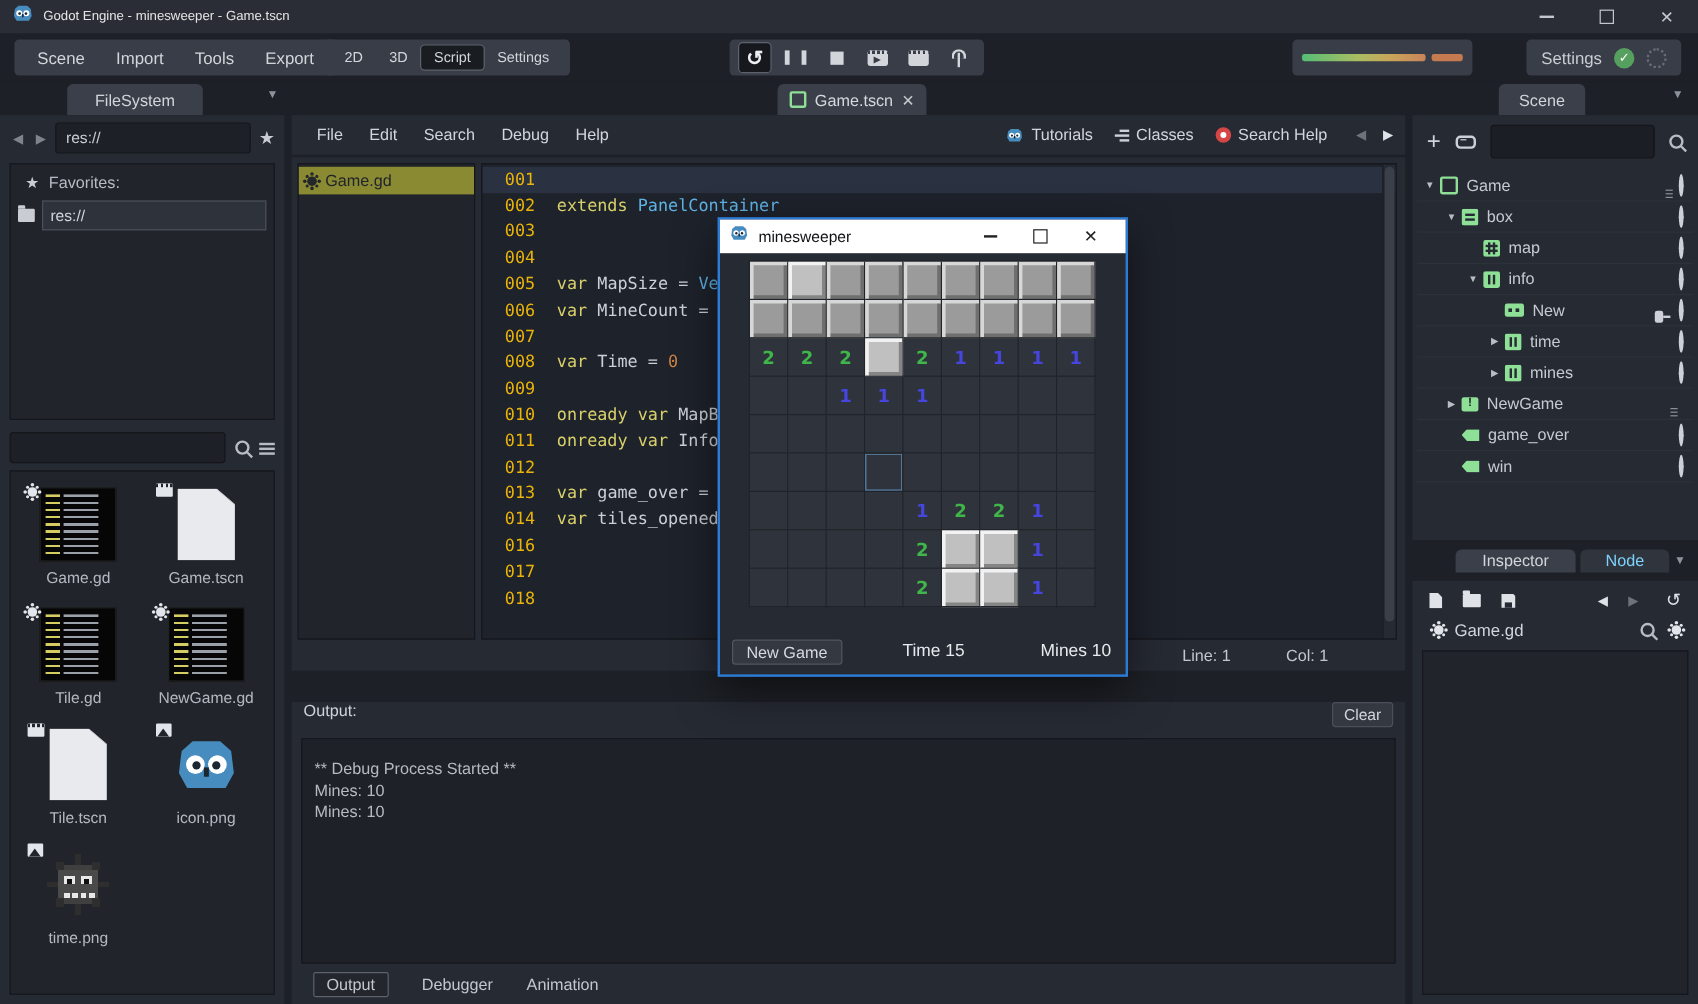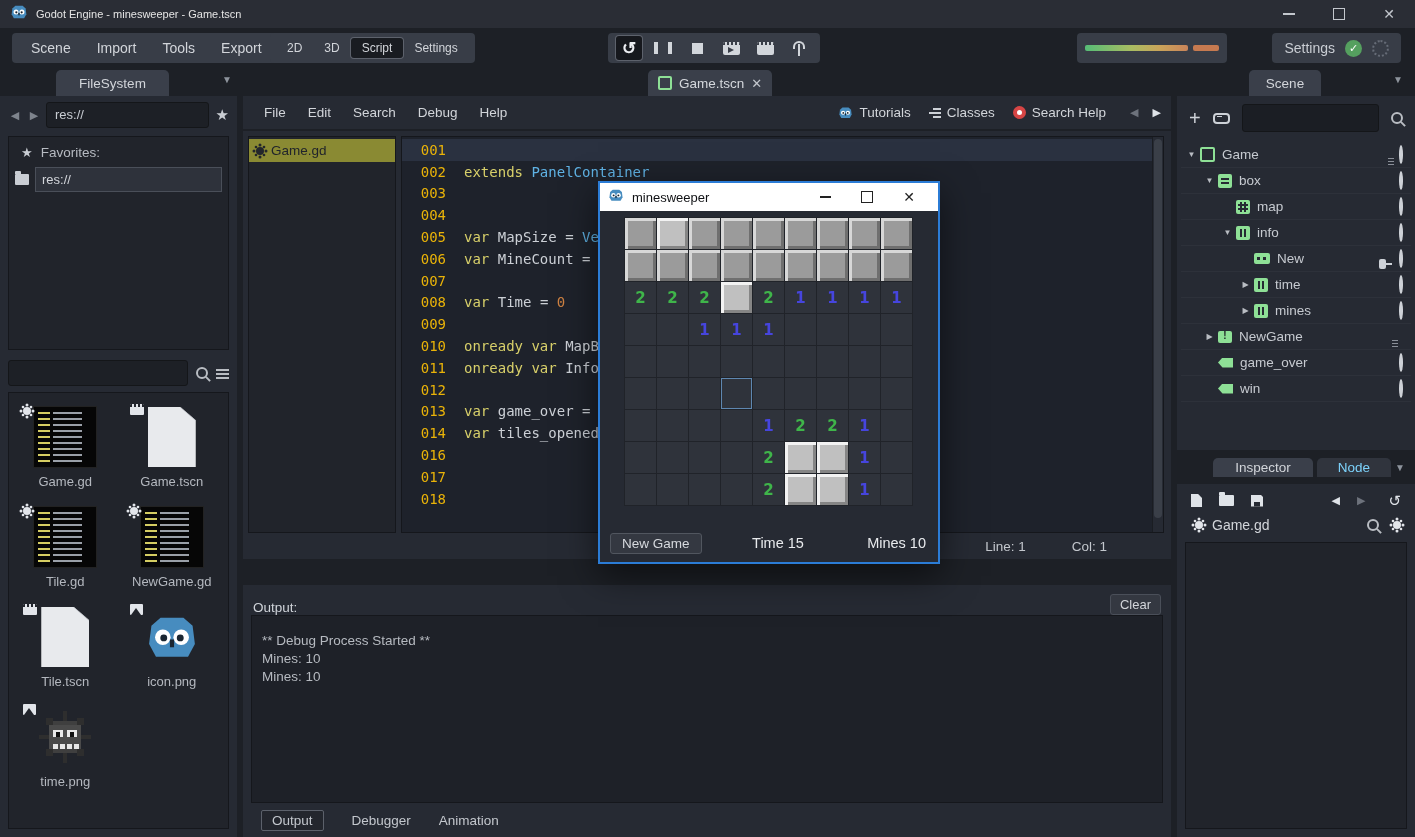--- a/index.html
+++ b/index.html
@@ -132,21 +132,21 @@
   .code-line.cur{background:#2a3140;}
   .lno{width:44px;padding-right:10px;text-align:right;color:#eab308;flex:none;}
   .ctext{padding-left:8px;}
   .k{color:#d8d06a;} .t{color:#5fb2e4;} .num{color:#cf8242;} .b{color:#ccd0d6;} .o{color:#ccd0d6;}
   .script-status{height:26px;display:flex;justify-content:flex-end;gap:46px;align-items:center;
      padding-right:64px;font-size:13.5px;color:#c3c7cd;}
   .center-gap{height:26px;}
 
   
   .output{flex:1;background:#262a33;display:flex;flex-direction:column;min-height:0;}
-  .out-head{height:30px;display:flex;align-items:flex-end;padding:0 10px;font-size:13.5px;color:#cfd3d9;}
+  .out-head{height:30px;display:flex;align-items:flex-start;padding:0 10px;font-size:13.5px;color:#cfd3d9;}
   .clear-btn{margin-left:auto;padding:2px 9px;background:#343841;border:1px solid #4a4f59;border-radius:3px;font-size:13px;color:#d2d5da;}
   .out-body{flex:1;margin:0 8px;background:#1e2128;border:1px solid #15171c;padding:16px 10px;
      font-size:13.5px;color:#b6bac0;line-height:18px;}
   .out-tabs{height:34px;display:flex;align-items:center;gap:28px;padding:0 18px;font-size:13.5px;color:#c3c7cd;}
   .out-tab.active{padding:2px 10px;border:1px solid #5c616b;background:#23262d;border-radius:2px;}
 
   
   .scene-panel{background:#262a33;display:flex;flex-direction:column;height:354px;}
   .scene-toolbar{display:flex;align-items:center;gap:12px;padding:8px 12px;}
   .i-plus{font-size:20px;color:#cfd3d9;line-height:1;}

